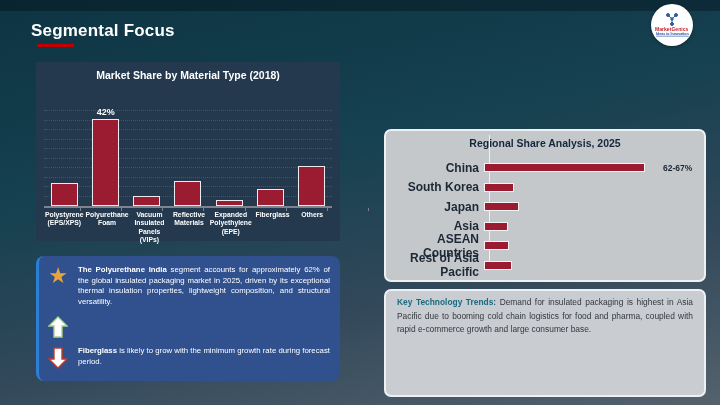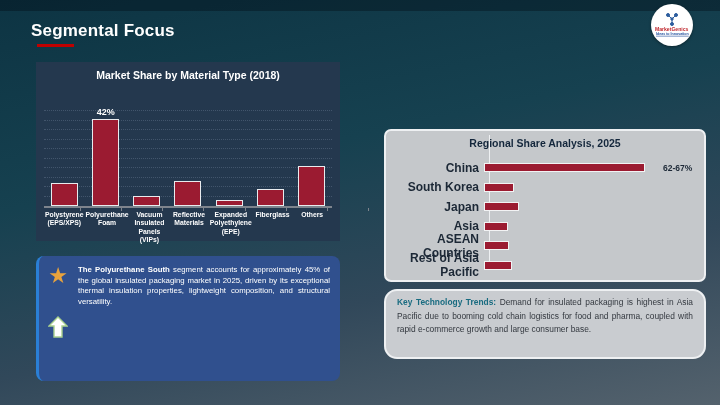--- a/index.html
+++ b/index.html
@@ -51,22 +51,22 @@
   .regional-panel { position:absolute; left:384px; top:129px; width:322px; height:153px; background:#c5c8cb;
                     border:2px solid #eef0f2; border-radius:7px; }
   .regional-title { text-align:center; color:#14273c; font-weight:bold; font-size:10.5px; padding-top:6px; }
   .regional-rows { position:absolute; left:0; top:27px; width:100%; }
   .regional-row { display:flex; align-items:center; height:19.5px; }
   .regional-label { width:98px; min-width:98px; text-align:right; padding-right:5px; color:#1c2836; font-weight:bold; font-size:12px; }
   .regional-baraxis { position:absolute; left:103px; top:4px; height:126px; width:0; border-left:1.5px solid #eef0f2; }
   .hbar { height:9px; background:#9b1b31; border:1.2px solid #f2f3f4; }
   .hbar-value { margin-left:18px; color:#1c2836; font-weight:bold; font-size:8.5px; white-space:nowrap; }
 
-  .notes { position:absolute; left:384px; top:289px; width:322px; height:70px; background:#c9ccd0;
-           border:2px solid #eef0f2; border-radius:13px; padding:5px 11px 4px 11px; }
+  .notes { position:absolute; left:384px; top:289px; width:322px; height:108px; background:#c9ccd0;
+           border:2px solid #eef0f2; border-radius:7px; padding:5px 11px 4px 11px; }
   .note-para { font-size:8.4px; line-height:13.7px; text-align:justify; color:#33383f; }
   .note-label { color:#186b80; font-weight:bold; }
 </style>
 </head>
 <body>
 
 <div class="slide">
   <div class="top-strip"></div>
 
   <div class="page-title">Segmental Focus</div>
@@ -144,29 +144,37 @@
         <div class="material-label">Fiberglass</div>
         <div class="material-label">Others</div>
       </div>
   </div>
 
   <div class="insights">
     <div class="insight-row">
       <span class="insight-icon">
           <span class="star-glyph">★</span>
         </span>
-      <span class="insight-text"><b>The Polyurethane South</b><span> segment accounts for approximately 45% of the global insulated packaging market in 2025, driven by its exceptional thermal insulation properties, lightweight composition, and structural versatility.</span></span>
+      <span class="insight-text"><b>The Polyurethane India</b><span> segment accounts for approximately 62% of the global insulated packaging market in 2025, driven by its exceptional thermal insulation properties, lightweight composition, and structural versatility.</span></span>
     </div>
     <div class="insight-row">
       <span class="insight-icon">
         <svg width="20" height="22" viewBox="0 0 20 22">
             <path d="M10 1 L19 10 L14 10 L14 21 L6 21 L6 10 L1 10 Z" fill="#ffffff" stroke="#a9d18e" stroke-width="1.4"></path>
           </svg>
       </span>
     </div>
+    <div class="insight-row">
+      <span class="insight-icon">
+        <svg width="20" height="22" viewBox="0 0 20 22">
+            <path d="M10 21 L1 12 L6 12 L6 1 L14 1 L14 12 L19 12 Z" fill="#ffffff" stroke="#c0392b" stroke-width="1.4"></path>
+          </svg>
+      </span>
+      <span class="insight-text"><b>Fiberglass</b><span> is likely to grow with the minimum growth rate during forecast period.</span></span>
+    </div>
   </div>
 
 
   <div class="regional-panel">
     <div class="regional-title">Regional Share Analysis, 2025</div>
     <div class="regional-baraxis"></div>
     <div class="regional-rows" id="regional-rows">
         <div class="regional-row">
           <div class="regional-label">China</div>
           <div class="hbar" style="width: 161px;"></div>

